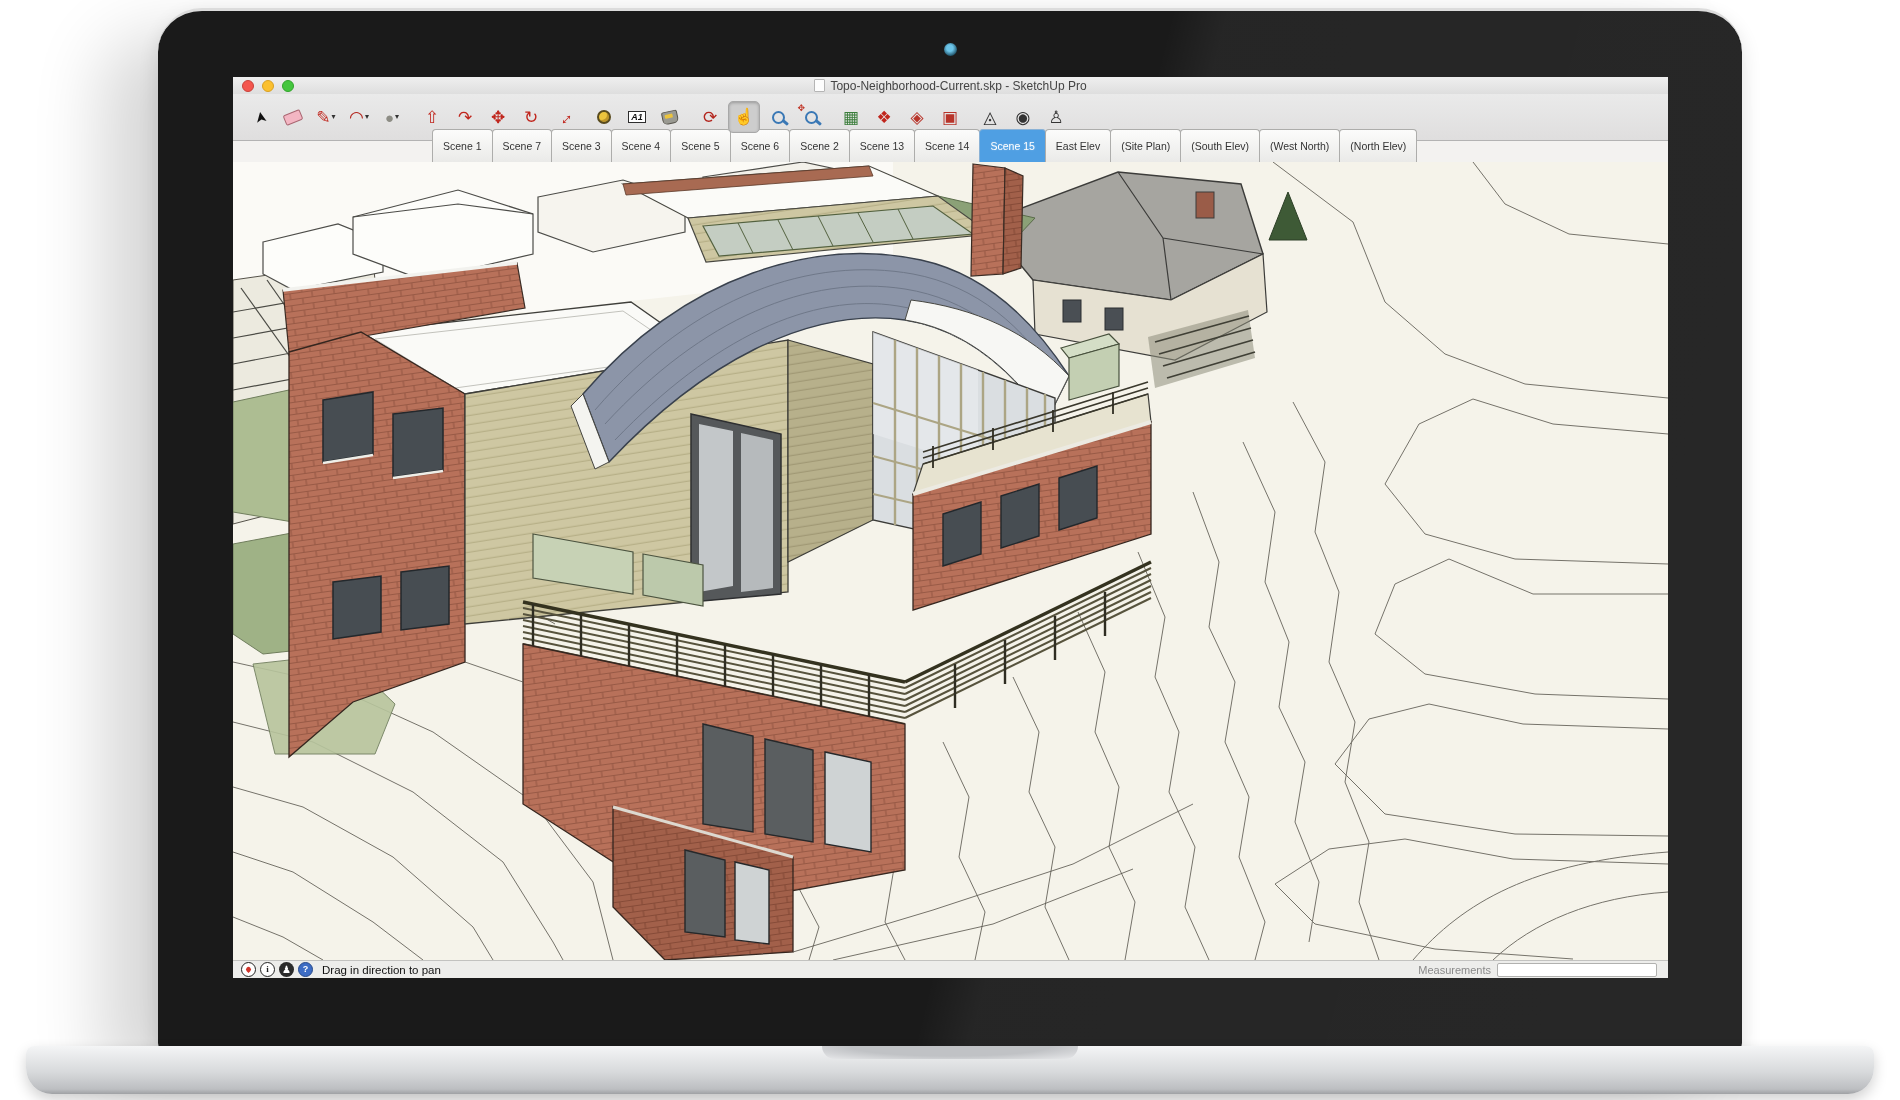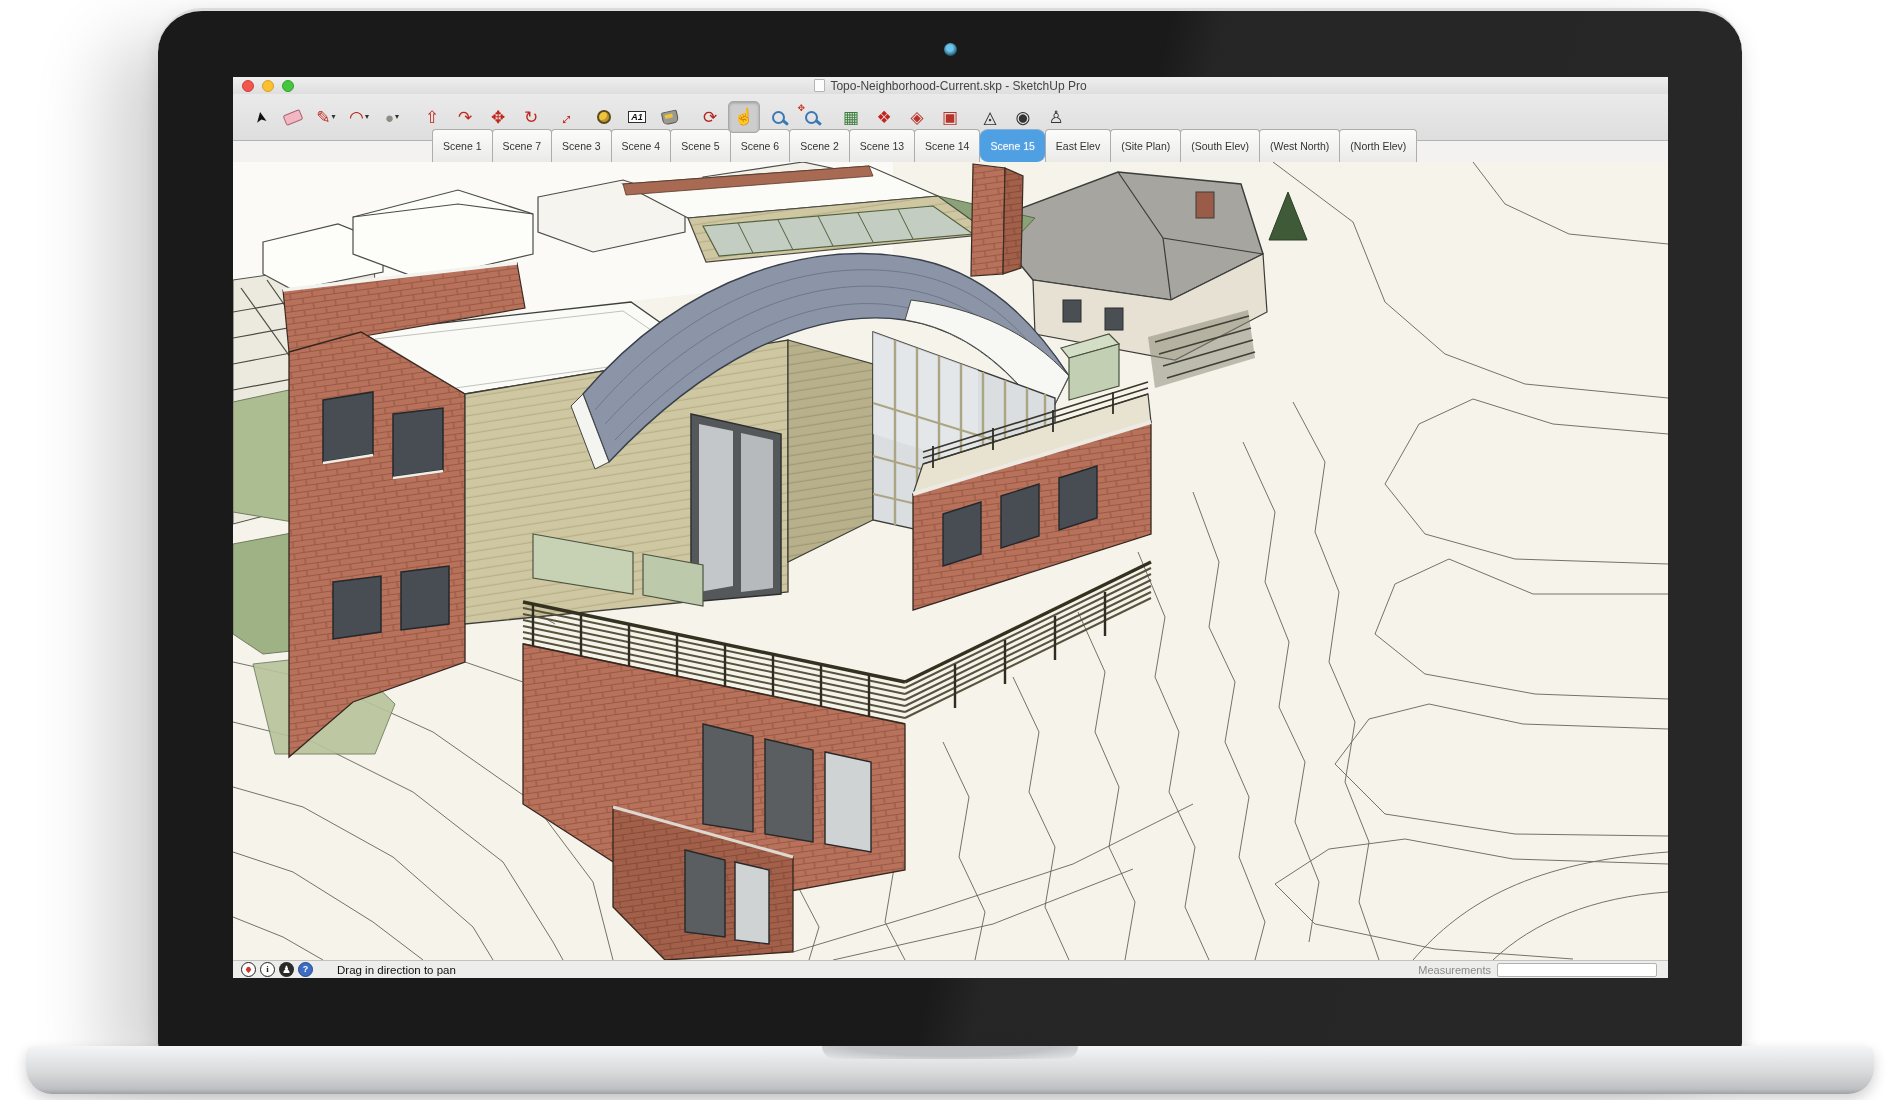--- a/index.html
+++ b/index.html
@@ -51,35 +51,35 @@
   .t-paint-bucket .g::after{content:"";position:absolute;left:2px;top:2px;width:8px;height:4px;background:#ecc43d;border-radius:1px;}
   .t-zoom .g,.t-zoom-extents .g{width:13px;height:13px;border:2.5px solid #3a78b5;border-radius:50%;position:relative;box-sizing:border-box;}
   .t-zoom .g::after,.t-zoom-extents .g::after{content:"";position:absolute;width:7px;height:2.5px;background:#3a78b5;right:-6px;bottom:-2px;transform:rotate(40deg);border-radius:1px;}
   .t-zoom-extents .g::before{content:"✥";position:absolute;top:-9px;left:-9px;font-size:9px;color:#c03426;}
   .t-pan .g{font-size:16px;}
 
   .tabsrow{height:21px;background:#f3f2f0;border-bottom:1px solid #9e9e9c;display:flex;align-items:flex-end;padding-left:199px;}
   .tab{height:19px;box-sizing:border-box;padding:16px 10px;display:flex;align-items:center;white-space:nowrap;
        font-size:10.5px;color:#333;background:linear-gradient(#fcfcfb,#eaeae8);
        border:1px solid #adadab;border-bottom:none;border-radius:4px 4px 0 0;margin-right:-1px;}
-  .tab.active{background:#4f9fe3;color:#fff;border-color:#8ab2d6;text-shadow:0 0 2px rgba(255,255,255,.35);border-radius:9px;}
+  .tab.active{background:#4f9fe3;color:#fff;border-color:#8ab2d6;text-shadow:0 0 2px rgba(255,255,255,.35);}
 
   .viewport{position:absolute;left:0;right:0;top:85px;bottom:18px;background:#fbfaf5;}
   .viewport svg{display:block;width:100%;height:100%;}
 
   .statusbar{position:absolute;left:0;right:0;bottom:0;height:18px;background:#ededeb;border-top:1px solid #c2c2c0;
              display:flex;align-items:center;padding:0 8px;box-sizing:border-box;}
   .sicon{width:15px;height:15px;border-radius:50%;margin-right:4px;box-sizing:border-box;display:flex;
          align-items:center;justify-content:center;font-size:9px;line-height:1;flex:0 0 auto;}
   .si-geolocation{border:1.5px solid #222;background:#fff;position:relative;}
   .si-geolocation::after{content:"";width:5px;height:5px;background:#d0342a;border-radius:50% 50% 50% 0;transform:rotate(-45deg);}
   .si-credits{border:1.5px solid #222;background:#fff;color:#222;font-weight:bold;font-family:"Liberation Serif",serif;}
   .si-sign-in{background:#2b2b2b;color:#fff;font-size:10px;}
   .si-help{background:#3d6cc4;color:#fff;font-weight:bold;border:1.5px solid #27498a;}
-  .hint{margin-left:20px;font-size:11.5px;color:#111;}
+  .hint{margin-left:5px;font-size:11.5px;color:#111;}
   .meas-label{margin-left:auto;color:#8a8a8a;font-size:11px;}
   .meas-input{width:152px;height:12px;margin:0 3px 0 6px;border:1px solid #b1b1af;background:#fff;
               border-radius:2px;font-size:10px;padding:0 3px;}
 </style>
 </head>
 <body>
 
 <div class="lid">
   <div class="glare"></div>
   <div class="camera"></div>

